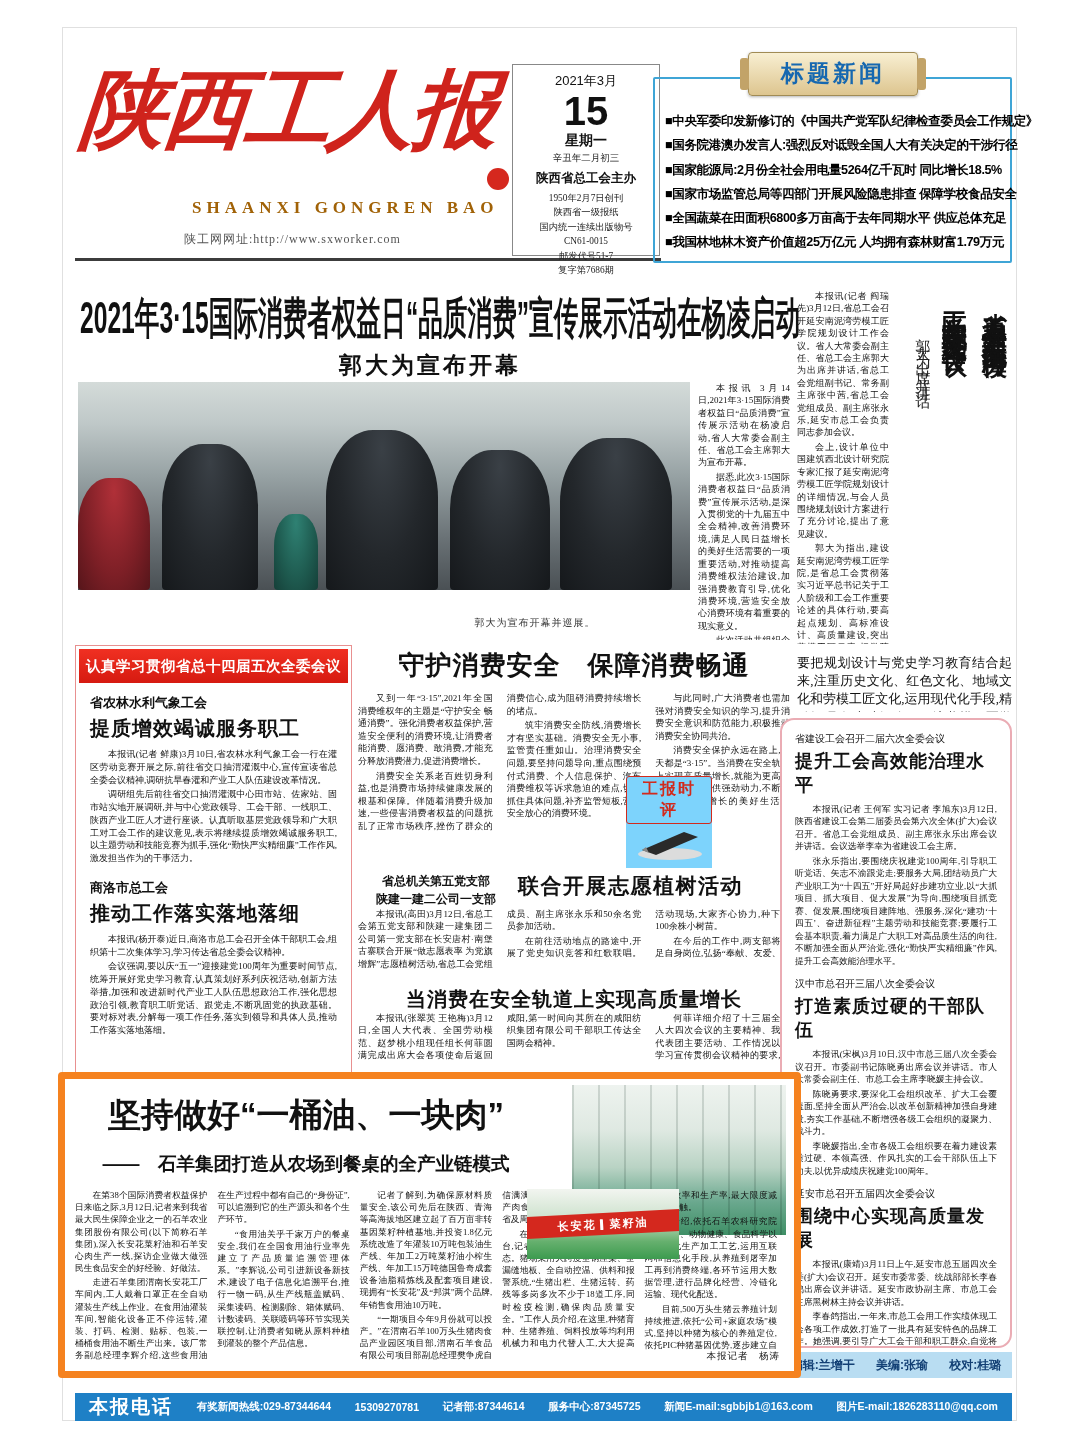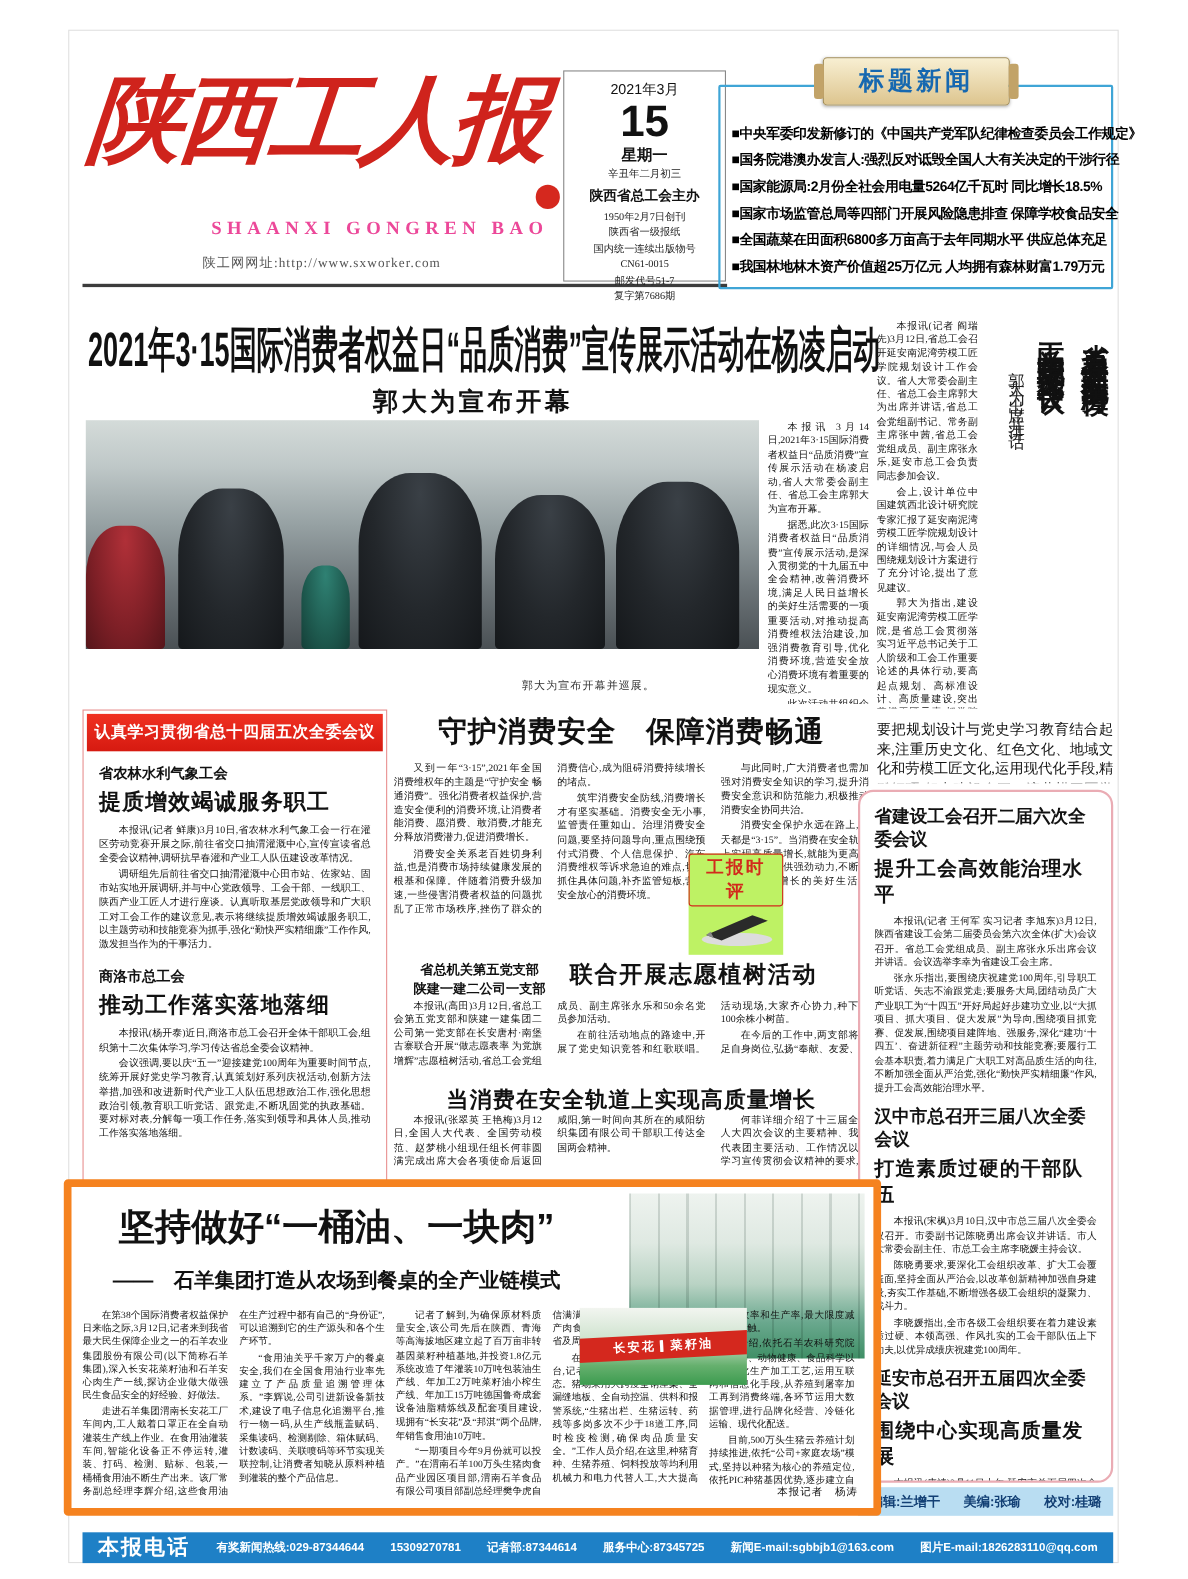--- a/index.html
+++ b/index.html
@@ -7,21 +7,21 @@
         font-family:"Liberation Sans",sans-serif;color:#111;}
   .abs{position:absolute;}
   .serif{font-family:"Liberation Serif",serif;}
   p{margin:0 0 2px 0;text-indent:2em;}
   
   .frame{left:62px;top:27px;width:953px;height:1392px;border:1px solid #e0e0e0;}
   
   .masthead-title{left:80px;top:62px;width:430px;font-family:"DejaVu Serif",serif;
     font-style:italic;font-weight:bold;font-size:86px;line-height:1.1;color:#cf231c;
     letter-spacing:-3px;transform:skewX(-5deg);white-space:nowrap;}
-  .masthead-latin{left:192px;top:198px;color:#ec4899;font-weight:bold;font-size:17px;
+  .masthead-latin{left:192px;top:198px;color:#a16207;font-weight:bold;font-size:17px;
     letter-spacing:5px;font-family:"Liberation Serif",serif;}
   .masthead-url{left:184px;top:231px;color:#555;font-size:12px;letter-spacing:1px;}
   .masthead-seal{left:487px;top:168px;width:22px;height:22px;border-radius:50%;background:#d5281e;}
   .top-rule{left:75px;top:258px;width:586px;height:3px;background:#3c3c3c;}
   
   .date-box{left:512px;top:64px;width:148px;height:192px;border:1px solid #888;
     text-align:center;padding-top:7px;box-sizing:border-box;}
   .db-month{font-size:13px;}
   .db-day{font-size:40px;font-weight:bold;line-height:1.05;}
   .db-week{font-size:14px;font-weight:bold;}
@@ -69,36 +69,36 @@
     color:#fff;font-weight:700;font-size:14.5px;line-height:34px;text-align:center;letter-spacing:0.5px;}
   .lb-article{padding:8px 14px 4px;}
   .lb-kicker{font-size:13px;font-weight:bold;margin-bottom:3px;}
   .lb-title{font-size:20px;font-weight:900;letter-spacing:1px;margin-bottom:6px;}
   .lb-body{font-size:9px;line-height:1.42;text-align:justify;}
   
   .opinion-title{left:358px;top:648px;width:432px;text-align:center;font-size:26px;
     font-weight:900;letter-spacing:1px;}
   .opinion-cols{left:358px;top:692px;width:432px;height:178px;column-count:3;column-gap:14px;
     font-size:9px;line-height:1.4;text-align:justify;overflow:hidden;}
-  .stamp{left:626px;top:776px;width:86px;height:92px;background:#bef264;z-index:2;text-align:center;}
+  .stamp{left:626px;top:776px;width:86px;height:92px;background:#7dd3fc;z-index:2;text-align:center;}
   .stamp-text{display:inline-block;color:#d22a1c;font-weight:900;font-size:16px;
     letter-spacing:2px;border:1.5px solid #d22a1c;border-radius:3px;padding:2px 7px;}
   .tree-kicker{left:360px;top:872px;width:152px;font-size:12px;font-weight:bold;
     line-height:1.5;text-align:center;}
   .tree-title{left:518px;top:872px;font-size:21px;font-weight:900;letter-spacing:1.5px;}
   .tree-body{left:358px;top:908px;width:432px;height:74px;column-count:3;column-gap:14px;
     font-size:9px;line-height:1.38;text-align:justify;overflow:hidden;}
   .xy-title{left:358px;top:986px;width:432px;text-align:center;font-size:20px;
     font-weight:900;letter-spacing:1px;}
   .xy-body{left:358px;top:1012px;width:432px;height:60px;column-count:3;column-gap:14px;
     font-size:9px;line-height:1.38;text-align:justify;overflow:hidden;}
   
   .pink-box{left:780px;top:718px;width:232px;height:630px;border:2px solid #eaacb4;
     border-radius:14px;box-sizing:border-box;padding:12px 13px;overflow:hidden;background:#fff;}
-  .pr-kicker{font-size:16px;font-weight:bold;margin-bottom:3px;}
+  .pr-kicker{font-size:10px;font-weight:normal;margin-bottom:3px;}
   .pr-title{font-size:18px;font-weight:900;letter-spacing:1px;margin-bottom:6px;}
   .pr-body{font-size:8.8px;line-height:1.42;text-align:justify;margin-bottom:10px;}
   
   .feature{left:58px;top:1072px;width:743px;height:306px;border:7px solid #f5821f;
     border-radius:4px;background:#fff;box-sizing:border-box;z-index:4;}
   .ft-title{left:10px;top:14px;width:462px;text-align:center;font-size:33px;
     font-weight:900;letter-spacing:0px;}
   .ft-subtitle{left:10px;top:72px;width:462px;text-align:center;font-size:18.5px;font-weight:700;}
   .ft-photo1{right:8px;top:6px;width:214px;height:150px;overflow:hidden;
     background:linear-gradient(180deg,#eef3ef 0%,#dfe9e2 30%,#b9d3c4 55%,#6aa88e 78%,#3f8f66 100%),

